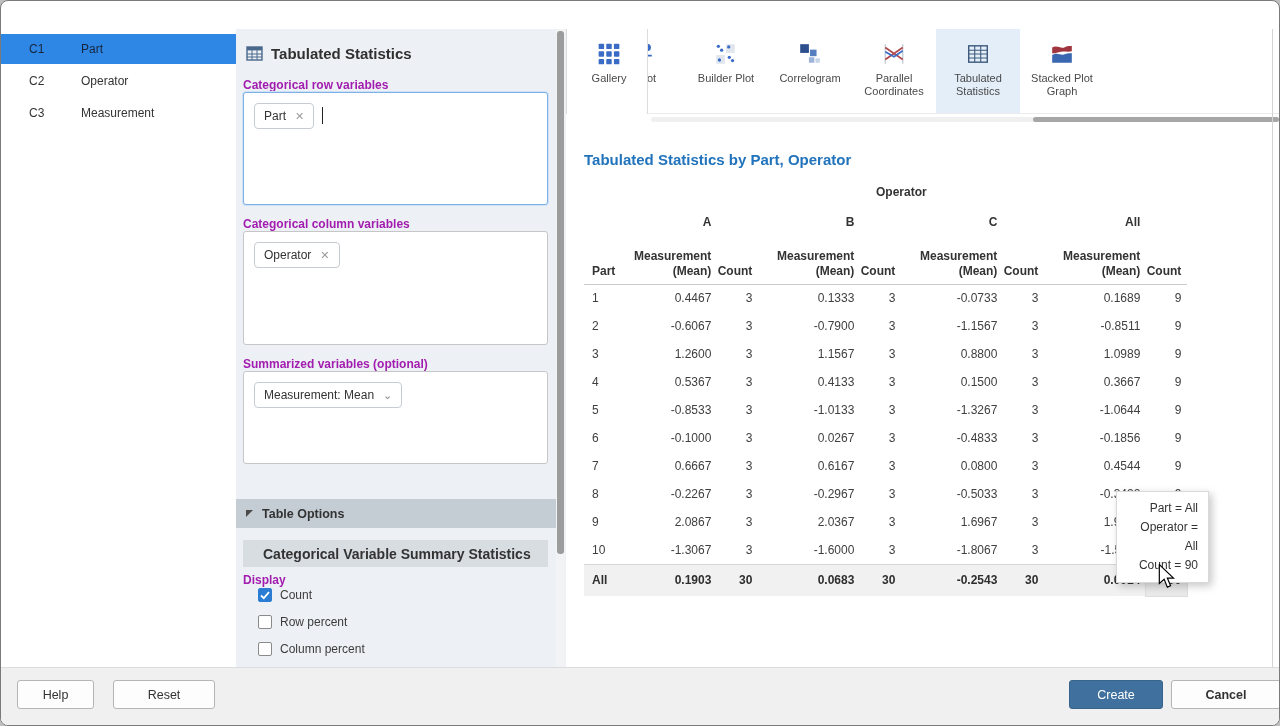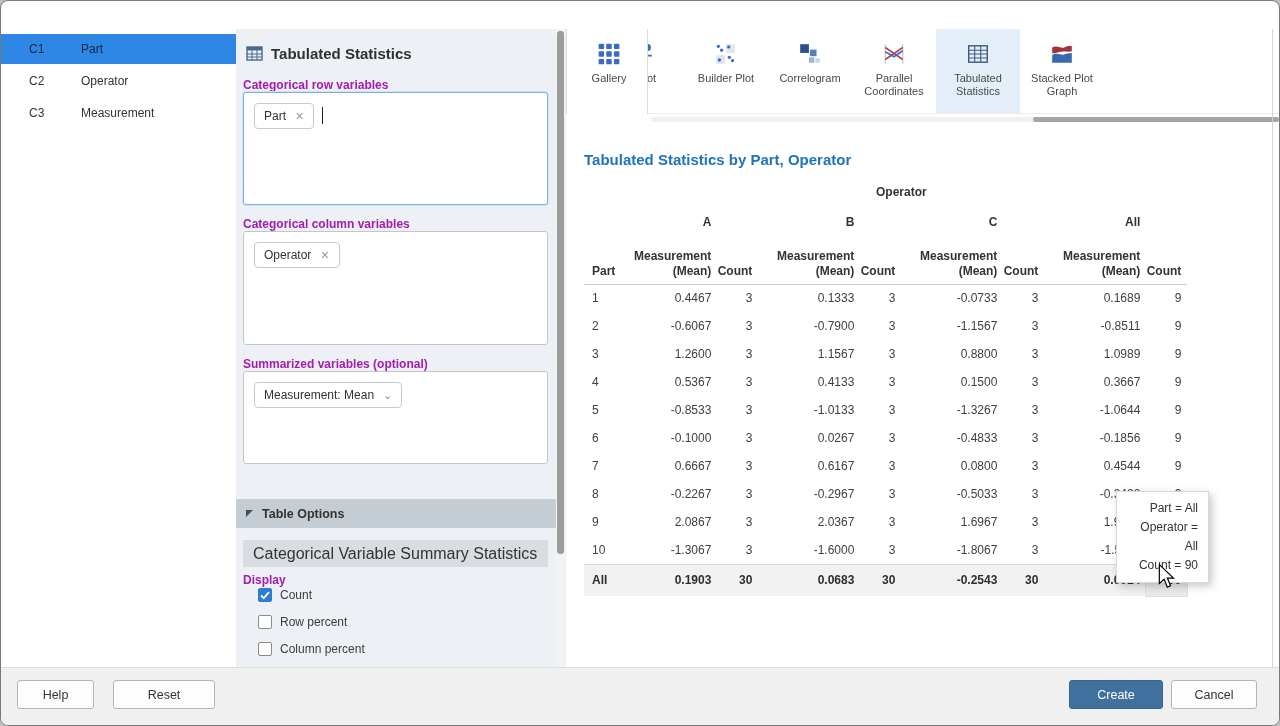--- a/index.html
+++ b/index.html
@@ -33,21 +33,21 @@
   .box-col { top:202px; height:114px; }
   .box-sum { top:342px; height:93px; }
   .chip { display:inline-flex; align-items:center; gap:9px; height:26px; padding:0 9px; background:#fff;
           border:1px solid #c6cbd1; border-radius:4px; font-size:12px; color:#333; vertical-align:top; }
   .chip .x { color:#9b9b9b; font-size:11px; } .chip .dd { color:#8a8a8a; font-size:11px; }
   .caret { display:inline-block; width:1px; height:17px; background:#222; margin-left:8px; margin-top:4px; vertical-align:top; }
   .opt-bar { position:absolute; left:0; top:470px; width:321px; height:29px; background:#c4ccd4;
              display:flex; align-items:center; font-size:12.5px; font-weight:bold; color:#333; }
   .opt-bar .tri { margin:0 8px 0 9px; }
   .sum-bar { position:absolute; left:7px; top:511px; width:305px; height:27px; background:#d8dde2;
-             display:flex; align-items:center; padding-left:10px; font-size:16px; font-weight:normal; color:#333; }
+             display:flex; align-items:center; padding-left:20px; font-size:14px; font-weight:bold; color:#333; }
   .lab-display { top:544px; }
   .chk-rows { position:absolute; left:22px; top:558px; }
   .chk-row { display:flex; align-items:center; gap:8px; height:16px; margin-bottom:11px; font-size:12px; color:#3c3c3c; }
   .chk { width:14px; height:14px; border:1px solid #8a8a8a; border-radius:2px; background:#fff;
          display:flex; align-items:center; justify-content:center; }
   .chk.on { background:#2b7cd3; border-color:#2b7cd3; }
   .cfg-scroll { position:absolute; left:320px; top:0; width:9px; height:638px; background:#f1f3f5; }
   .cfg-thumb { position:absolute; left:1px; top:2px; width:7px; height:523px; background:#9c9c9c; border-radius:3px; }
 
   
@@ -88,21 +88,21 @@
              box-shadow:3px 3px 8px rgba(0,0,0,0.22); padding:7px 10px; font-size:12px; line-height:19px; color:#333; z-index:5;text-align:right; }
   .cursor { position:absolute; left:590px; top:535px; z-index:6; }
 
   
   .footer { position:absolute; left:0; top:666px; width:1280px; height:60px; background:#f0f0f0; border-top:1px solid #dcdcdc; }
   .btn { position:absolute; top:12px; height:29px; background:#fdfdfd; border:1px solid #b5b5b5; border-radius:3px;
          font-size:12.5px; color:#333; display:flex; align-items:center; justify-content:center; cursor:default;
          font-family:"Liberation Sans", sans-serif; }
   .btn-help { left:16px; width:77px; } .btn-reset { left:112px; width:102px; }
   .btn-create { left:1068px; width:94px; background:#40719e; border-color:#38648c; color:#fff; }
-  .btn-cancel { left:1170px; width:86px; }
+  .btn-cancel { left:1170px; width:110px;font-weight:bold; }
 </style>
 </head>
 <body>
 
 <div class="window">
 
 
   <div class="sidebar">
     <div class="sb-list">
         <div class="sb-row sel">

